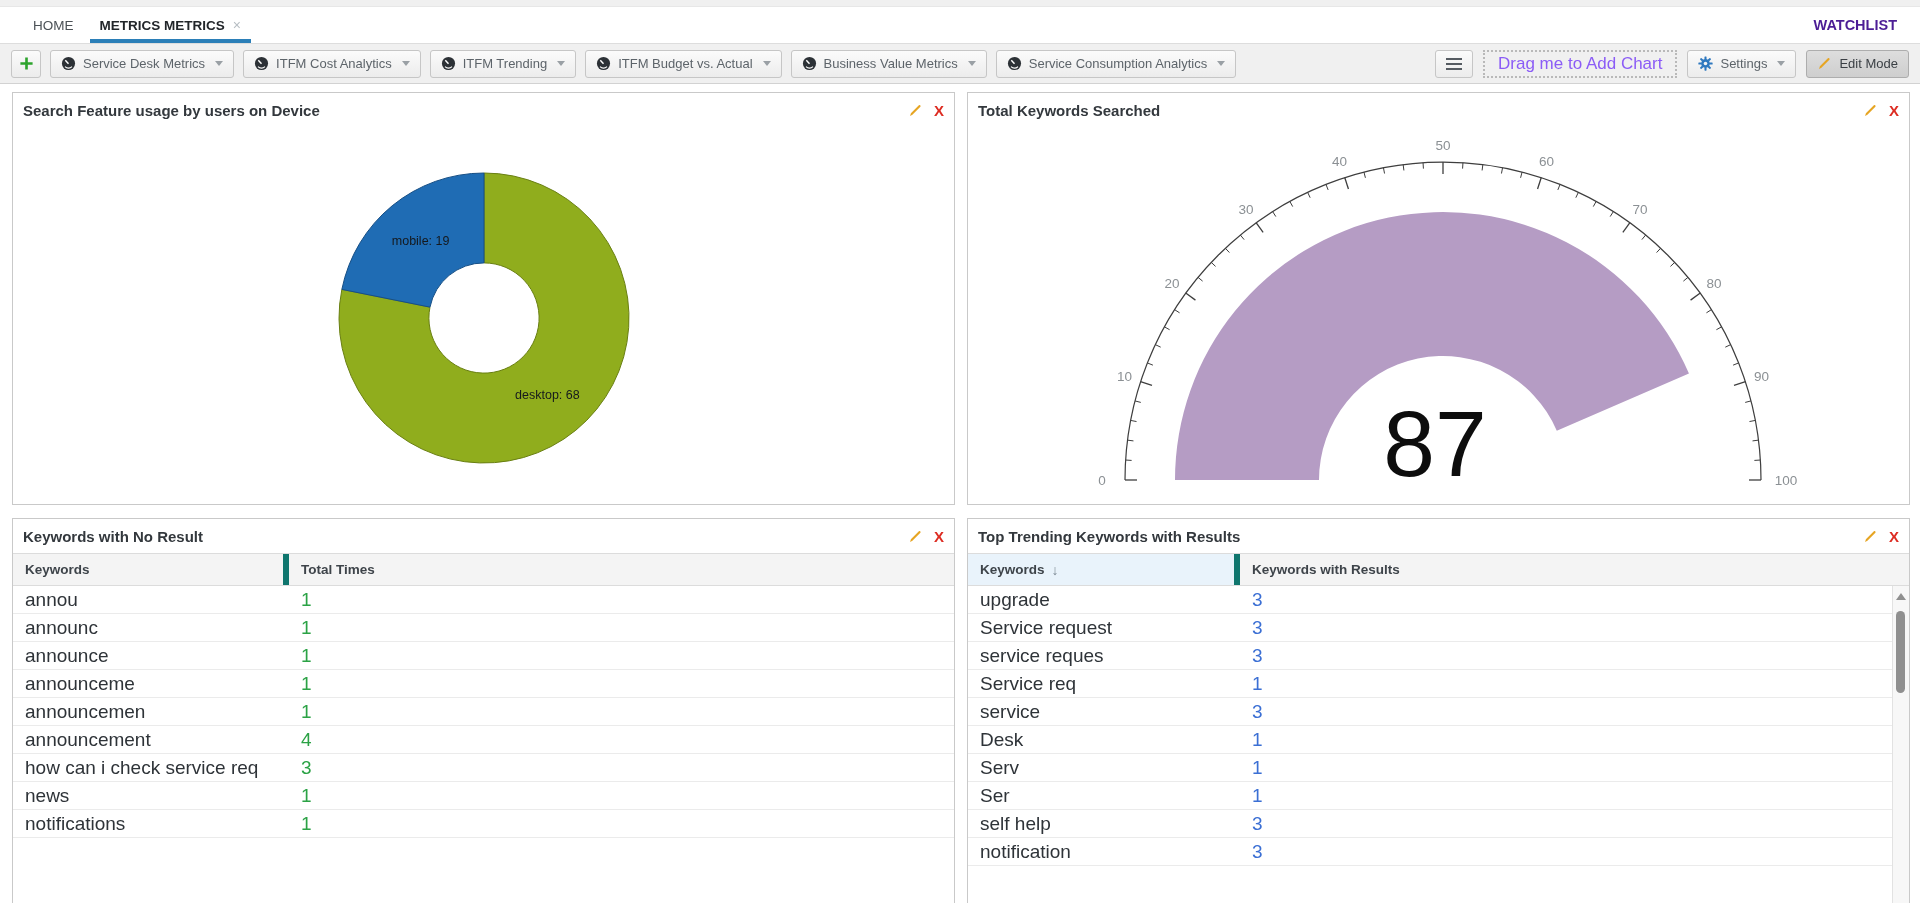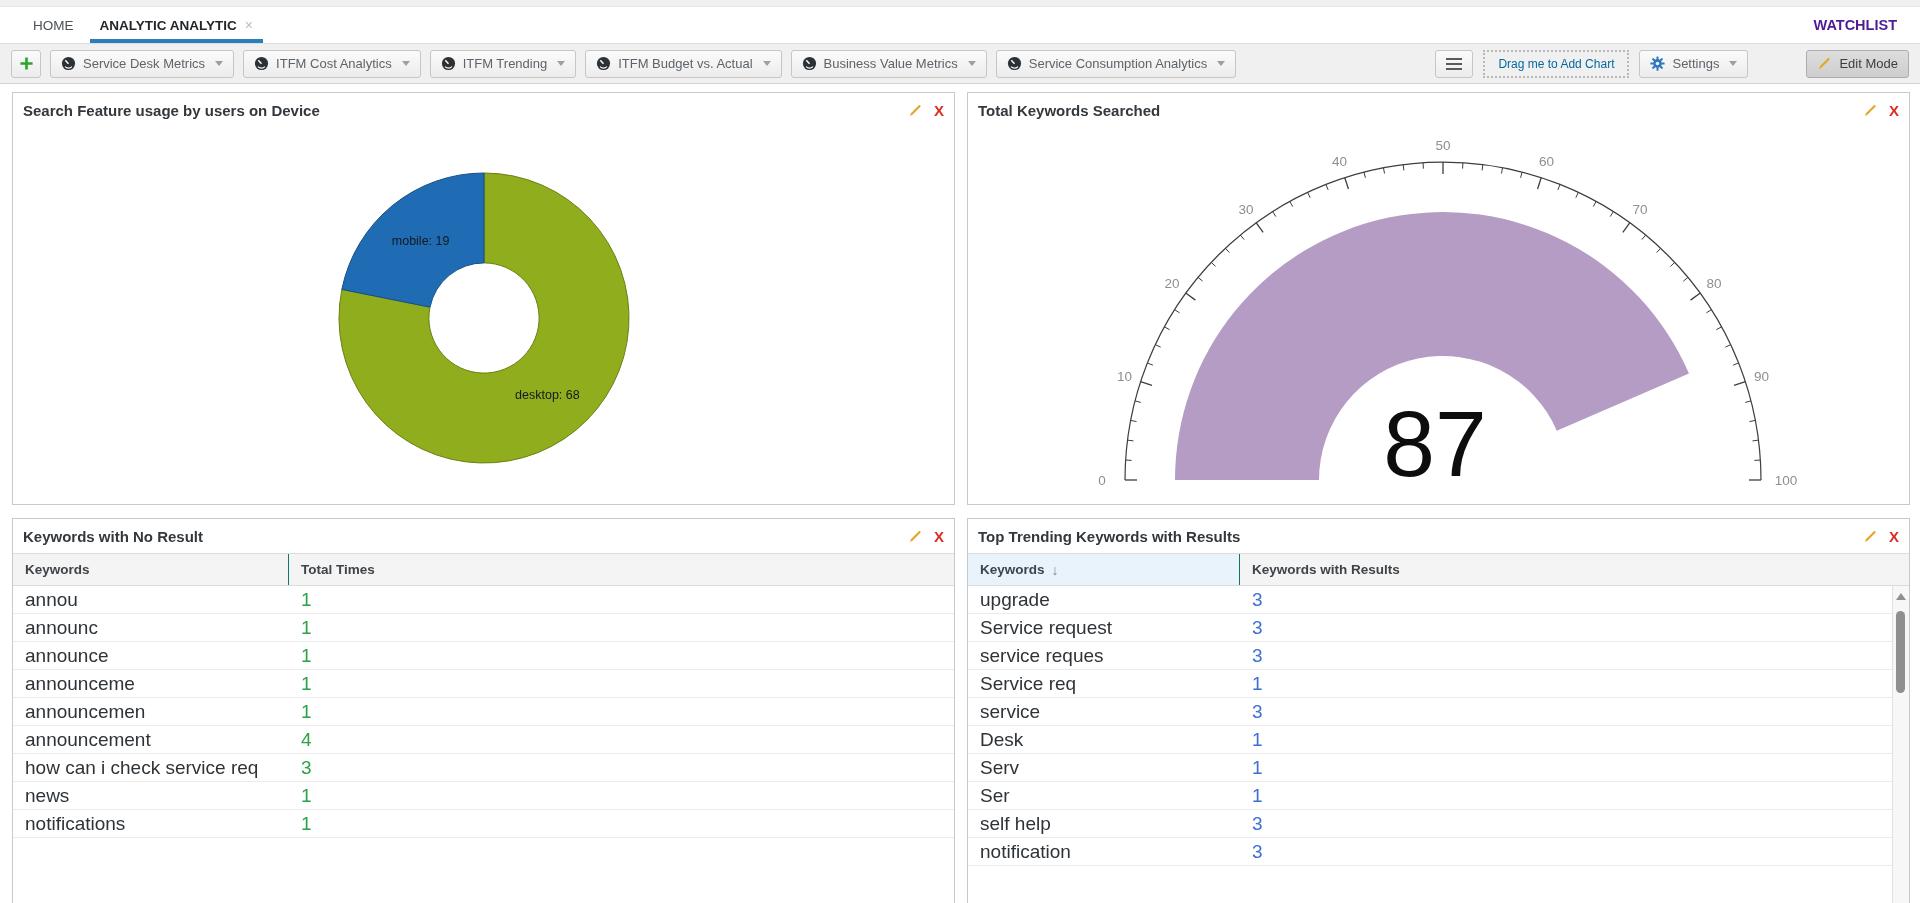--- a/index.html
+++ b/index.html
@@ -21,22 +21,22 @@
   .tbtn { height:28px; background:linear-gradient(#fbfbfb,#ececec); border:1px solid #c6c6c6;
           border-radius:3px; display:inline-flex; align-items:center; gap:7px; padding:12px 10px;
           font-size:13px; color:#5d646a; cursor:pointer; white-space:nowrap; }
   .plus-btn { width:30px; justify-content:center; padding:0; }
   .caret { width:0; height:0; border-left:4px solid transparent; border-right:4px solid transparent;
            border-top:5px solid #9aa0a5; margin-left:3px; }
   .right-group { margin-left:auto; display:flex; align-items:center; gap:10px; }
   .hamburger { width:38px; justify-content:center; flex-direction:column; gap:3px; padding:0; display:inline-flex; }
   .hamburger span { display:block; width:16px; height:2px; background:#565c62; }
   .dragme { height:28px; display:flex; align-items:center; padding:0 13px;
-            border:2px dotted #b9b9b9; color:#0369a1; font-size:12px; cursor:grab; }
-  .editmode { background:linear-gradient(#dddddd,#cecece); border-color:#adadad; color:#3a3f44;margin-left:48px; }
+            border:2px dotted #b9b9b9; color:#8b5cf6; font-size:17px; cursor:grab; }
+  .editmode { background:linear-gradient(#dddddd,#cecece); border-color:#adadad; color:#3a3f44; }
 
   
   .panel { position:absolute; background:#fff; border:1px solid #c9c9c9; }
   #panel-pie      { left:12px;  top:92px;  width:943px; height:413px; }
   #panel-gauge    { left:967px; top:92px;  width:943px; height:413px; }
   #panel-noresult { left:12px;  top:518px; width:943px; height:420px; }
   #panel-trending { left:967px; top:518px; width:943px; height:420px; }
   .phead { height:34px; display:flex; align-items:center; padding:0 10px; }
   .ptitle { font-size:15px; font-weight:700; color:#33383d; }
   .pactions { margin-left:auto; display:flex; align-items:center; gap:11px; }
@@ -48,21 +48,21 @@
 
   
   .dtable { position:absolute; left:0; top:34px; right:0; }
   .thead { display:flex; height:33px; background:#f4f4f4;
            border-top:1px solid #dcdcdc; border-bottom:1px solid #dcdcdc; }
   .th { display:flex; align-items:center; padding:0 12px; font-size:13.5px; color:#3e444a; font-weight:700; }
   .th.sorted { background:#e9f3fb; }
   .sort-arrow { margin-left:7px; color:#7d8a94; font-weight:400; font-size:14px; }
   #panel-noresult .th.col1, #panel-noresult .td.col1 { width:276px; }
   #panel-trending .th.col1, #panel-trending .td.col1 { width:272px; }
-  .th.col1 { border-right:1px solid #0f766e; }
+  .th.col1 { border-right:6px solid #0f766e; }
   .trow { display:flex; height:28px; align-items:center; border-bottom:1px solid #ebebeb;
           font-size:19px; color:#2e3338; }
   .td { padding:0 12px; }
 
   
   .vscroll { position:absolute; top:67px; right:0; bottom:0; width:17px;
              background:#f7f7f7; border-left:1px solid #e2e2e2; }
   .vscroll .up { width:0; height:0; border-left:5px solid transparent; border-right:5px solid transparent;
                  border-bottom:7px solid #8f8f8f; margin:7px auto 0; }
   .vscroll .thumb { position:absolute; top:25px; left:3px; width:9px; height:82px;
@@ -71,21 +71,21 @@
 </head>
 <body>
 
 <div class="topstrip"></div>
 
 <div class="tabbar">
   <div class="tab">
     <span>HOME</span>
   </div>
   <div class="tab active">
-    <span>ANALYTIC ANALYTIC</span>
+    <span>METRICS METRICS</span>
     <span class="close">×</span>
   </div>
   <div class="watchlist">WATCHLIST</div>
 </div>
 
 <div class="toolbar">
   <button class="tbtn plus-btn">
     <svg width="15" height="15" viewBox="0 0 16 16">
       <path d="M6.6 1.5h2.8v5.1h5.1v2.8H9.4v5.1H6.6V9.4H1.5V6.6h5.1z" fill="#2da42d"></path>
     </svg>

